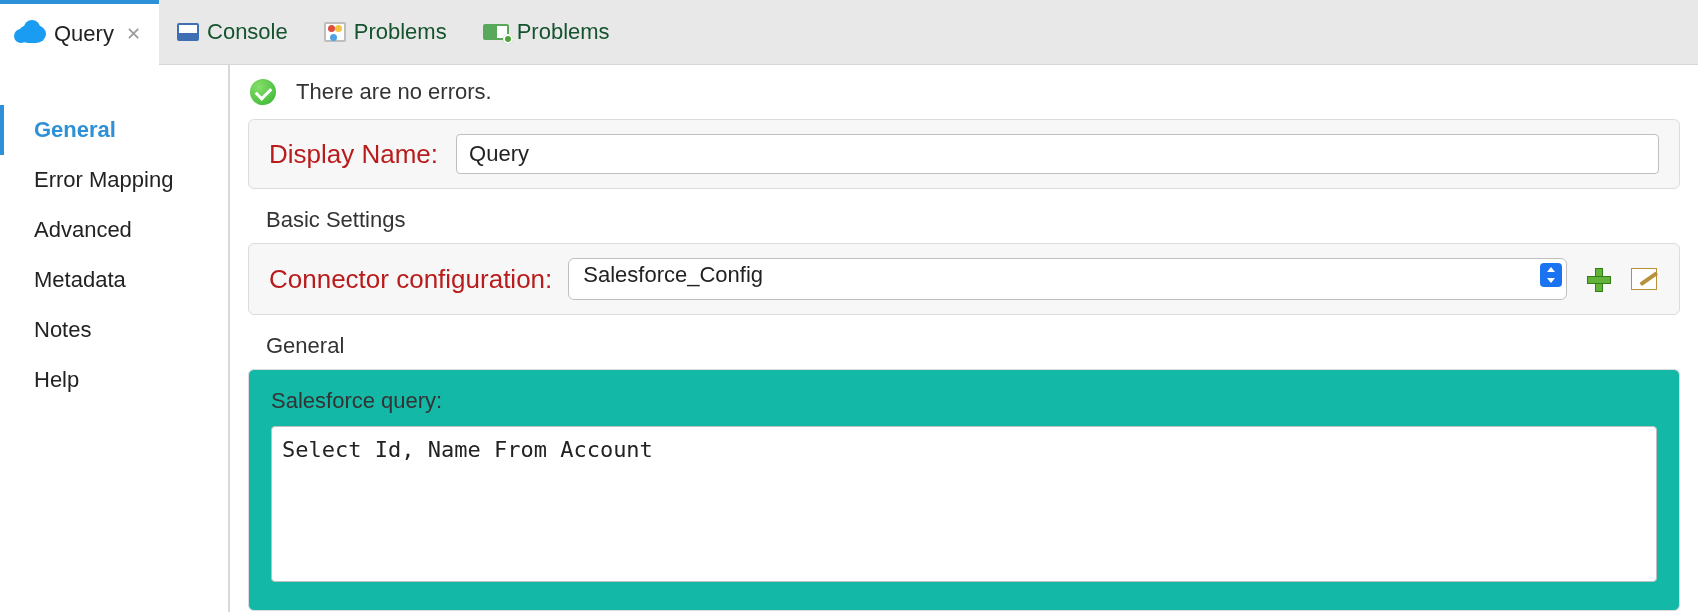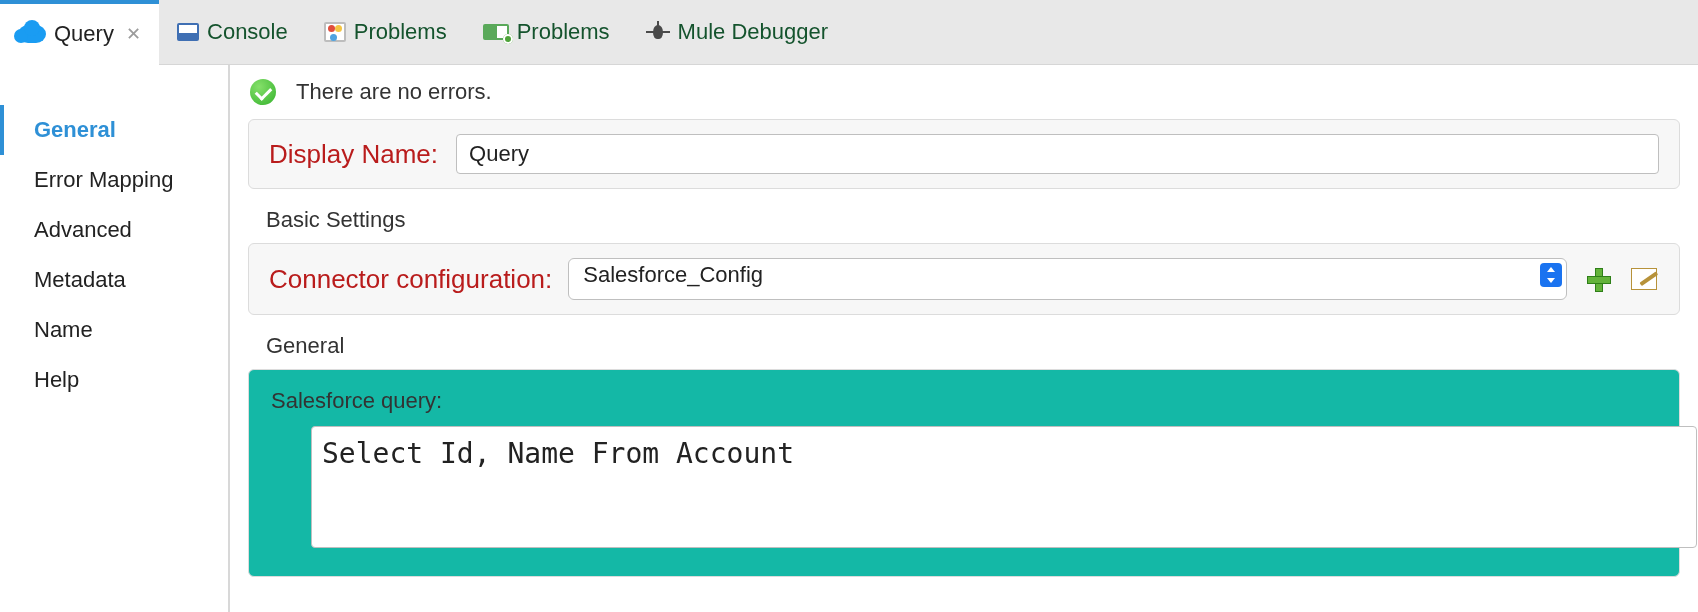--- a/index.html
+++ b/index.html
@@ -272,27 +272,26 @@
     border-radius:6px;
     background:#14b8a6;
     padding: 18px 22px 24px 22px;
   }
   .sub-label{
     font-size:22px; color:#333;
     margin-bottom:12px;
   }
   .textarea{
     width:100%;
-    height:122px;
+    height:156px;
     resize:none;
     font-family: "Menlo","Consolas",monospace;
-    font-size:28px;
+    font-size:22px;
     line-height:1.35;
     padding:8px 10px;
-    margin-left:40px;
   }
   .conn-row { gap: 16px; align-items:center; }
   .conn-label { min-width: 270px; }
 </style>
 </head>
 <body>
 
 <div class="tabbar">
   <div class="tab active">
     <span class="cloud-icon"></span>
@@ -304,34 +303,30 @@
     <span>Console</span>
   </div>
   <div class="tab">
     <span class="problems-icon"></span>
     <span>Problems</span>
   </div>
   <div class="tab">
     <span class="progress-icon"></span>
     <span>Problems</span>
   </div>
-  <div class="tab">
-    <span class="debug-icon"></span>
-    <span>Mule Debugger</span>
-  </div>
 </div>
 
 <div class="main">
 
   <div class="sidenav">
     <div class="nav-item active">General</div>
     <div class="nav-item">Error Mapping</div>
     <div class="nav-item">Advanced</div>
     <div class="nav-item">Metadata</div>
-    <div class="nav-item">Name</div>
+    <div class="nav-item">Notes</div>
     <div class="nav-item">Help</div>
   </div>
 
   <div class="content">
 
     <div class="status-row">
       <span class="ok-icon"></span>
       <span>There are no errors.</span>
     </div>
 

